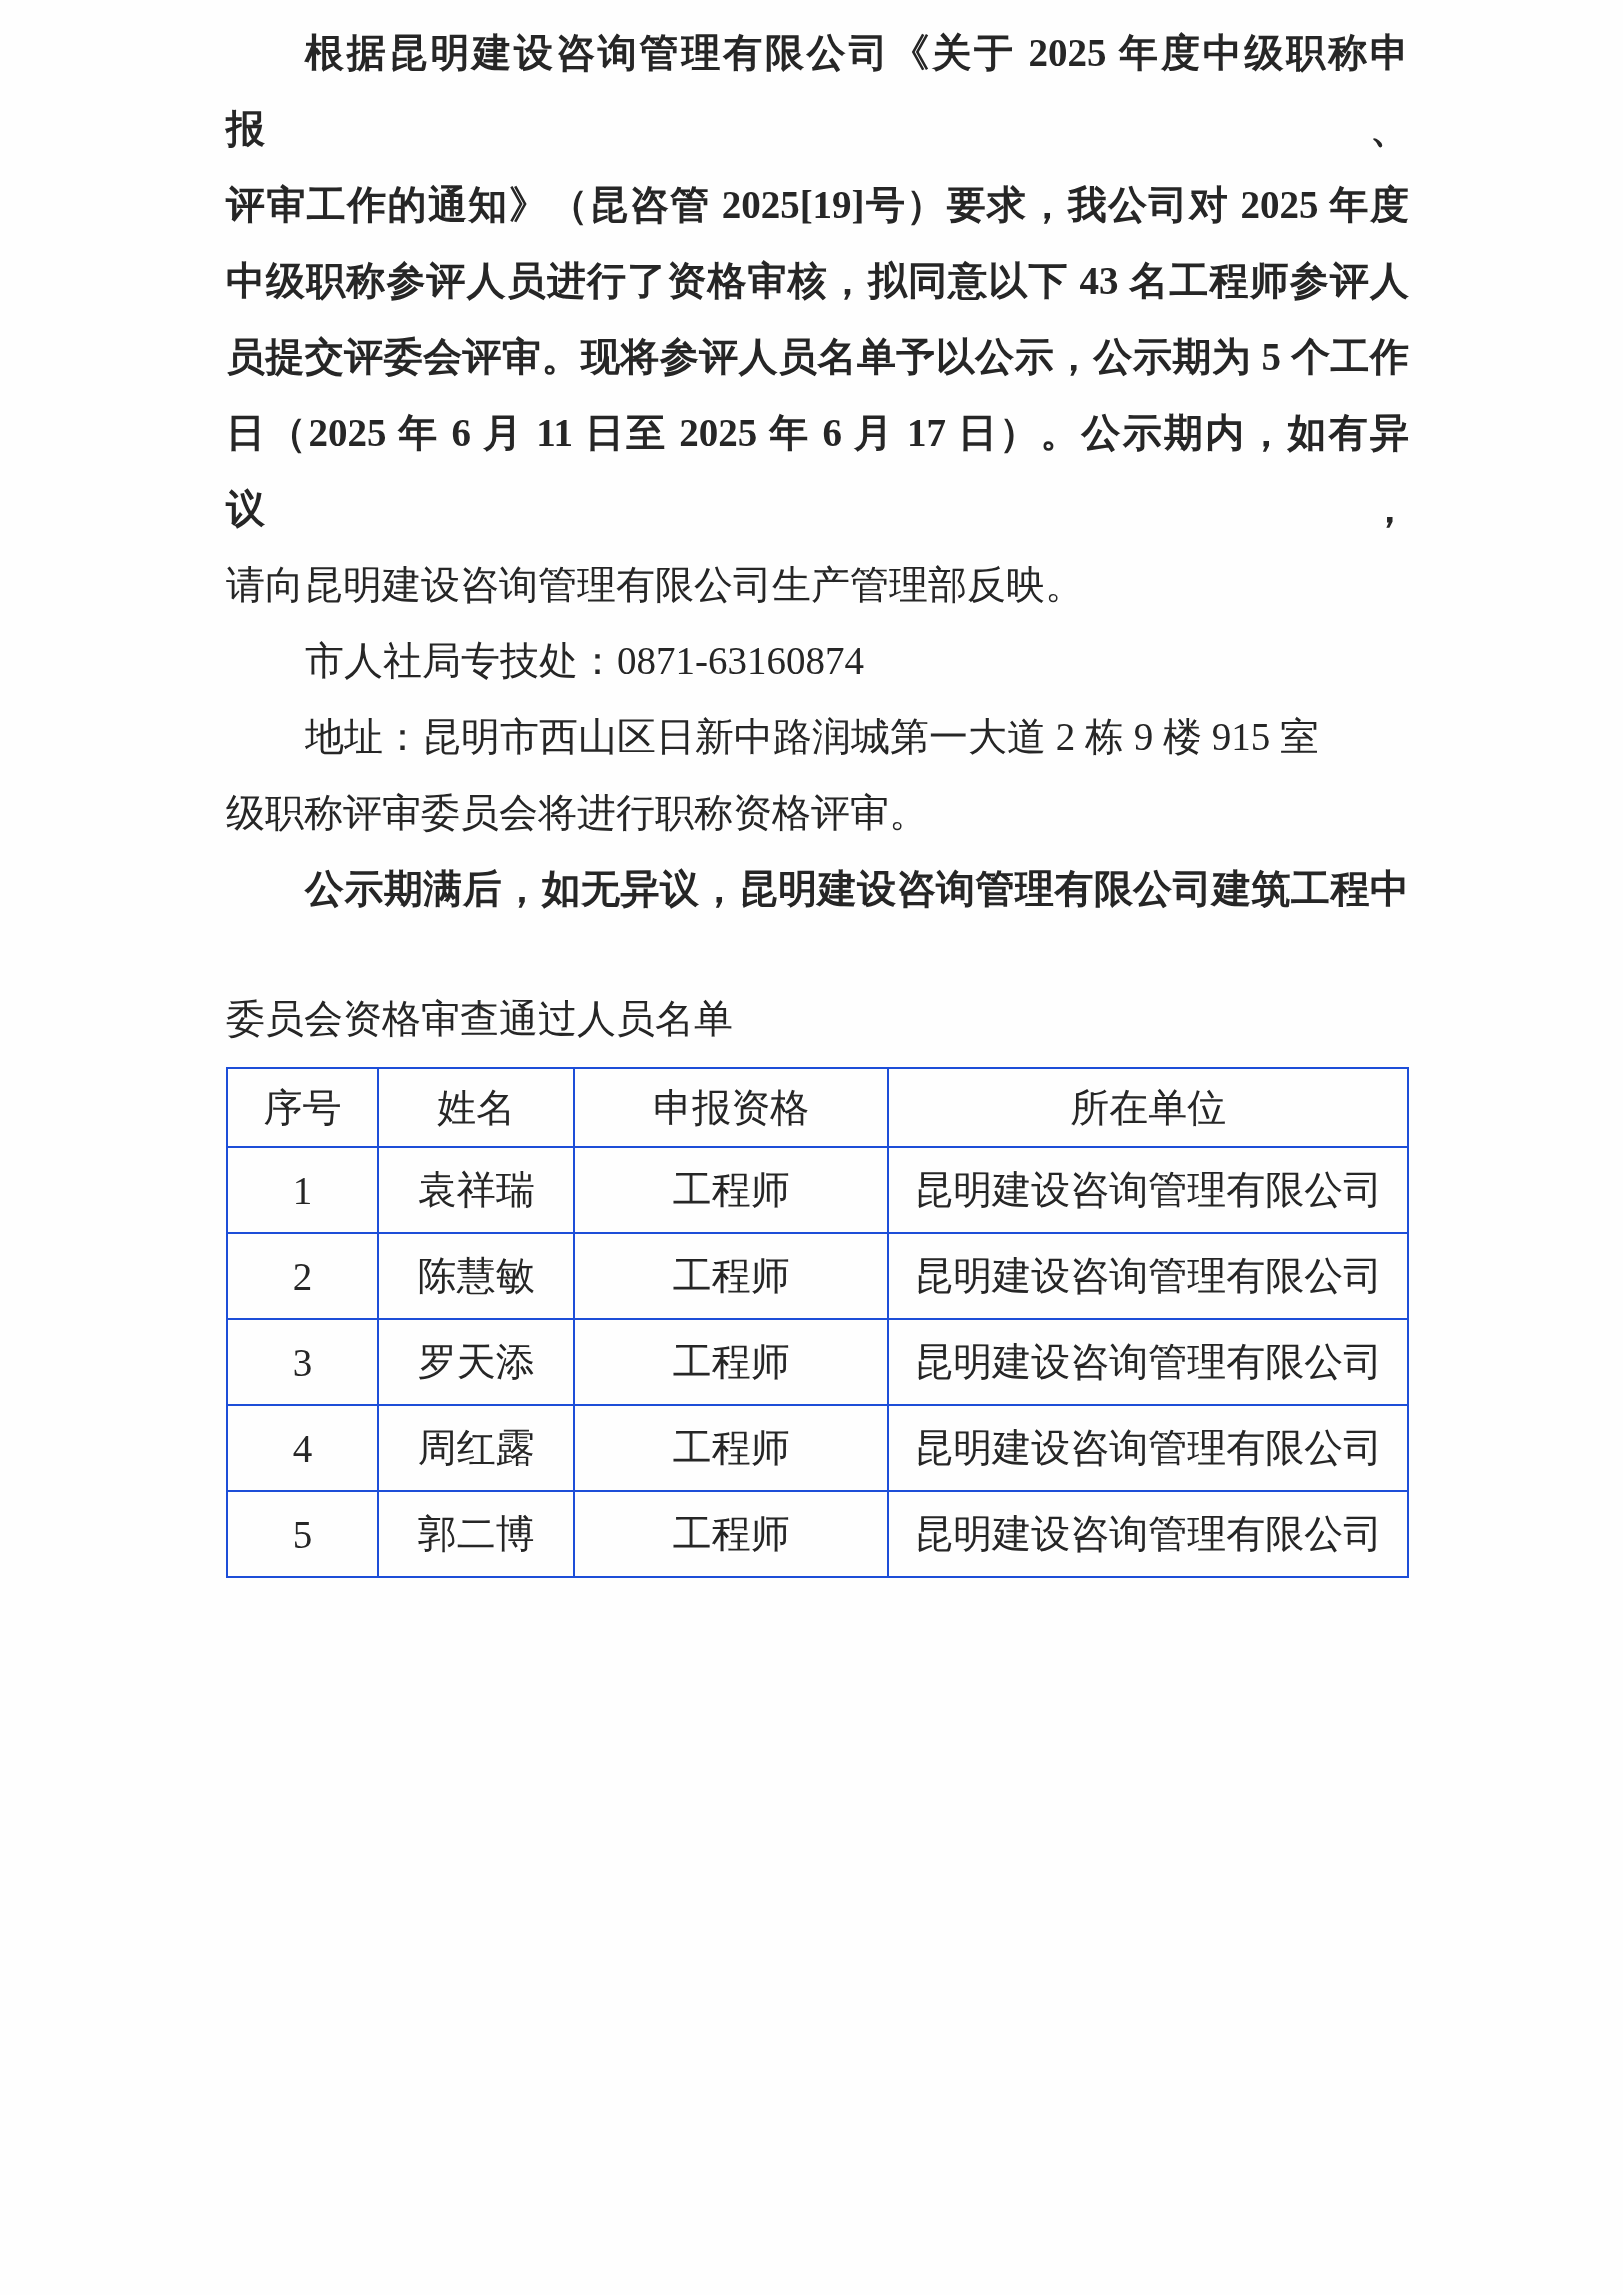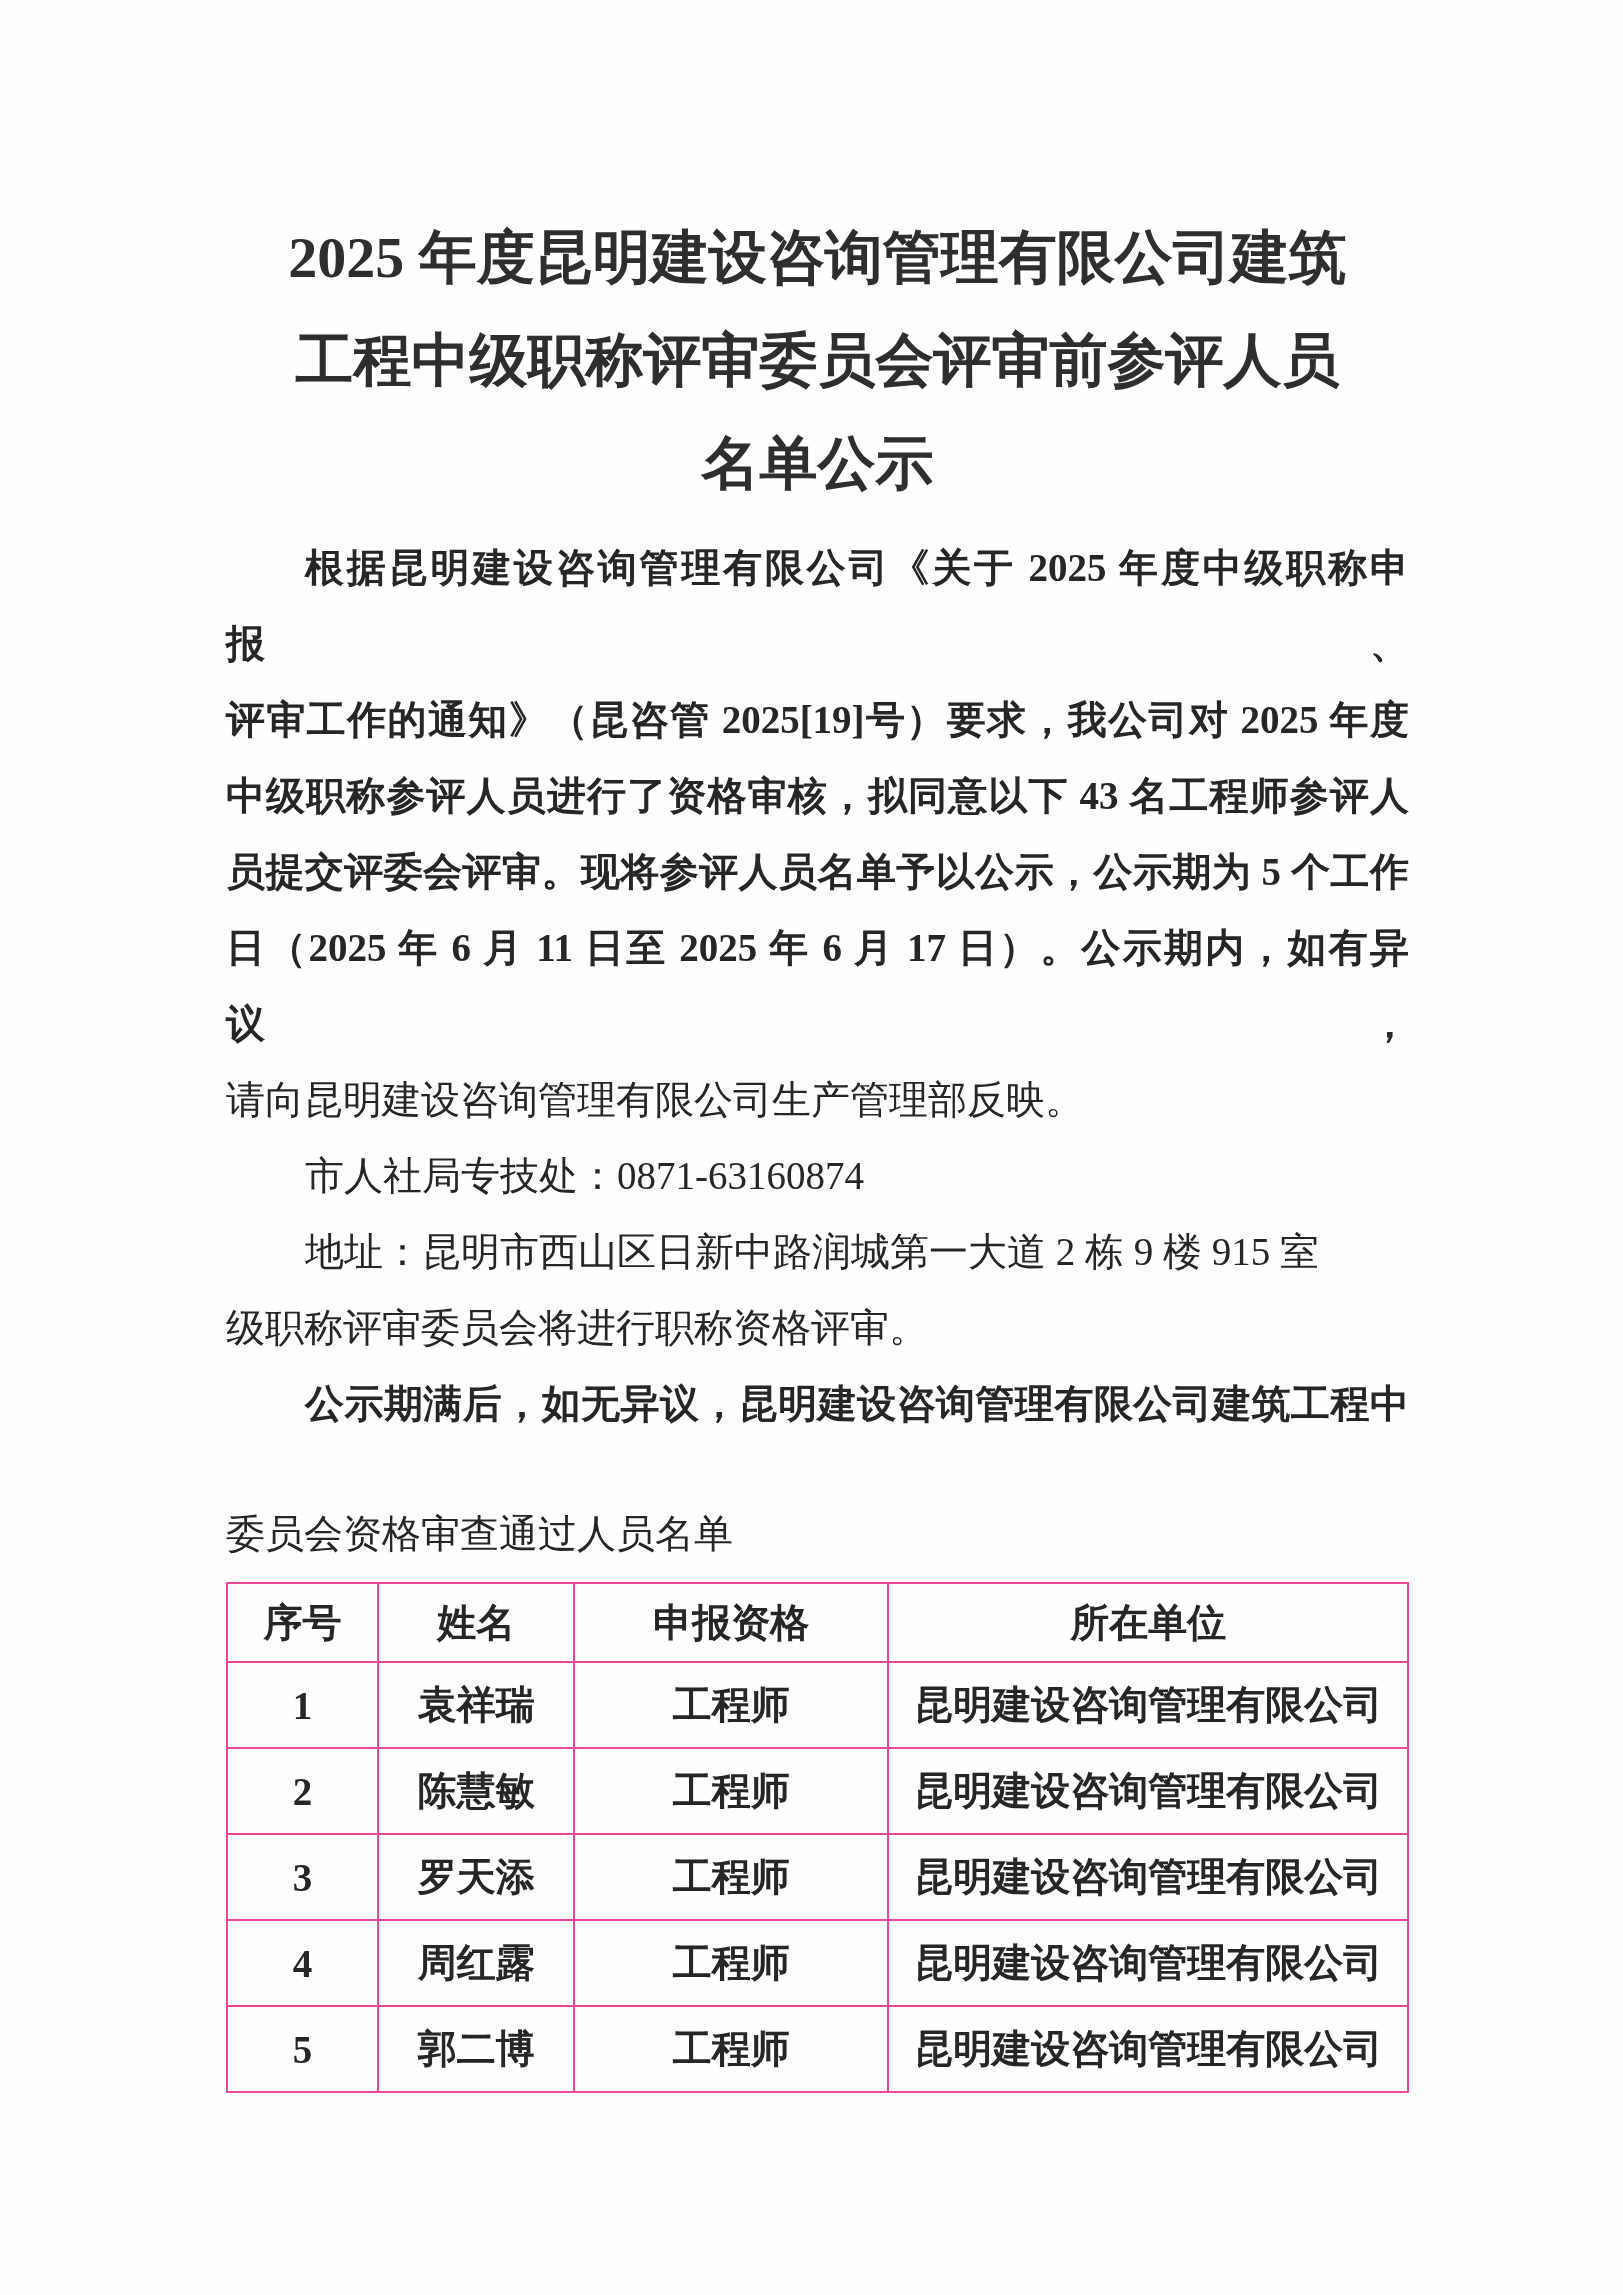--- a/index.html
+++ b/index.html
@@ -53,46 +53,41 @@
   .attachment {
     margin-top: 54px;
   }
   table.roster {
     margin-top: 10.8px;
     width: 1183px;
     border-collapse: collapse;
     table-layout: fixed;
   }
   table.roster th, table.roster td {
-    border: 2px solid #ec4899;
+    border: 2px solid #1d4ed8;
     text-align: center;
     vertical-align: middle;
     font-size: 39px;
-    font-weight: bold;
+    font-weight: normal;
     padding: 0;
     overflow: hidden;
   }
   table.roster thead tr { height: 79px; }
   table.roster tbody tr { height: 86px; }
   col.c1 { width: 12.8%; }
   col.c2 { width: 16.6%; }
   col.c3 { width: 26.6%; }
   col.c4 { width: 44%; }
 </style>
 </head>
 <body>
 
 <div class="page">
   <div class="content">
 
-    <h1 class="title">
-      <span class="title-line">2025 年度昆明建设咨询管理有限公司建筑</span>
-      <span class="title-line">工程中级职称评审委员会评审前参评人员</span>
-      <span class="title-line">名单公示</span>
-    </h1>
 
     <div class="body-text">
       <p class="line indent fill">根据昆明建设咨询管理有限公司《关于 2025 年度中级职称申报、</p>
       <p class="line fill">评审工作的通知》（昆咨管 2025[19]号）要求，我公司对 2025 年度</p>
       <p class="line fill">中级职称参评人员进行了资格审核，拟同意以下 43 名工程师参评人</p>
       <p class="line fill">员提交评委会评审。现将参评人员名单予以公示，公示期为 5 个工作</p>
       <p class="line fill">日（2025 年 6 月 11 日至 2025 年 6 月 17 日）。公示期内，如有异议，</p>
       <p class="line">请向昆明建设咨询管理有限公司生产管理部反映。</p>
       <p class="line indent">市人社局专技处：0871-63160874</p>
       <p class="line indent">地址：昆明市西山区日新中路润城第一大道 2 栋 9 楼 915 室</p>

